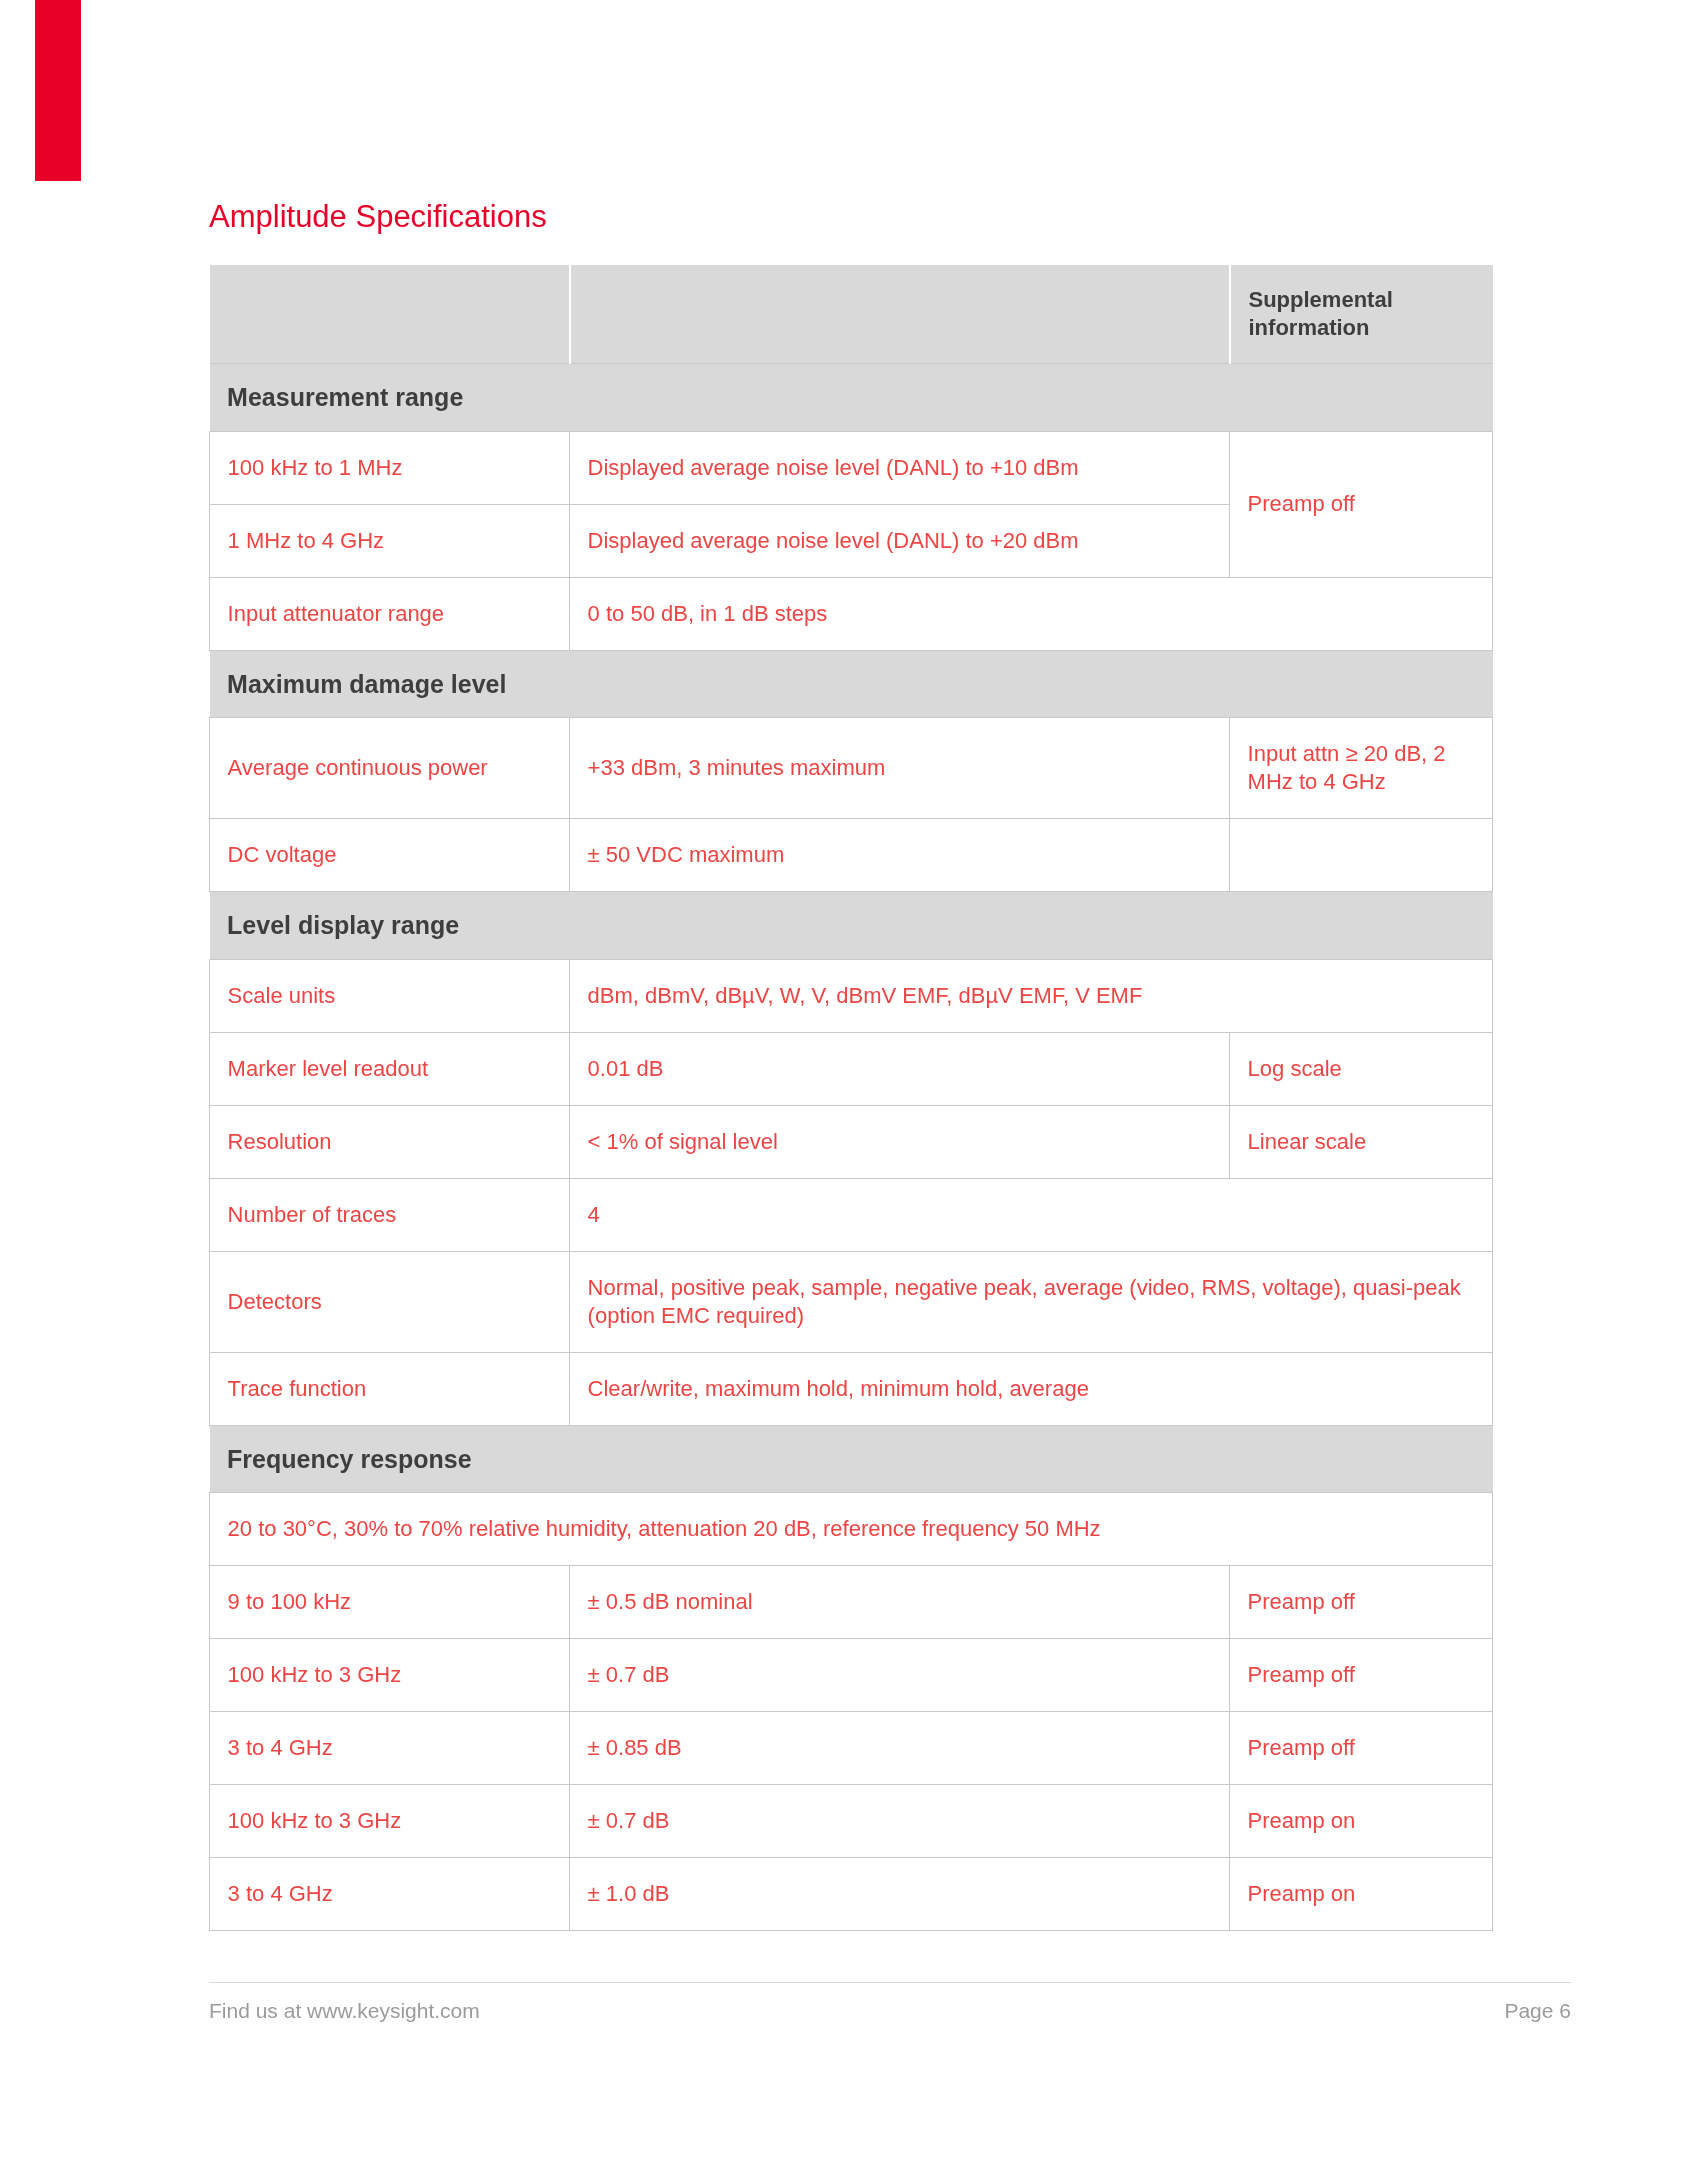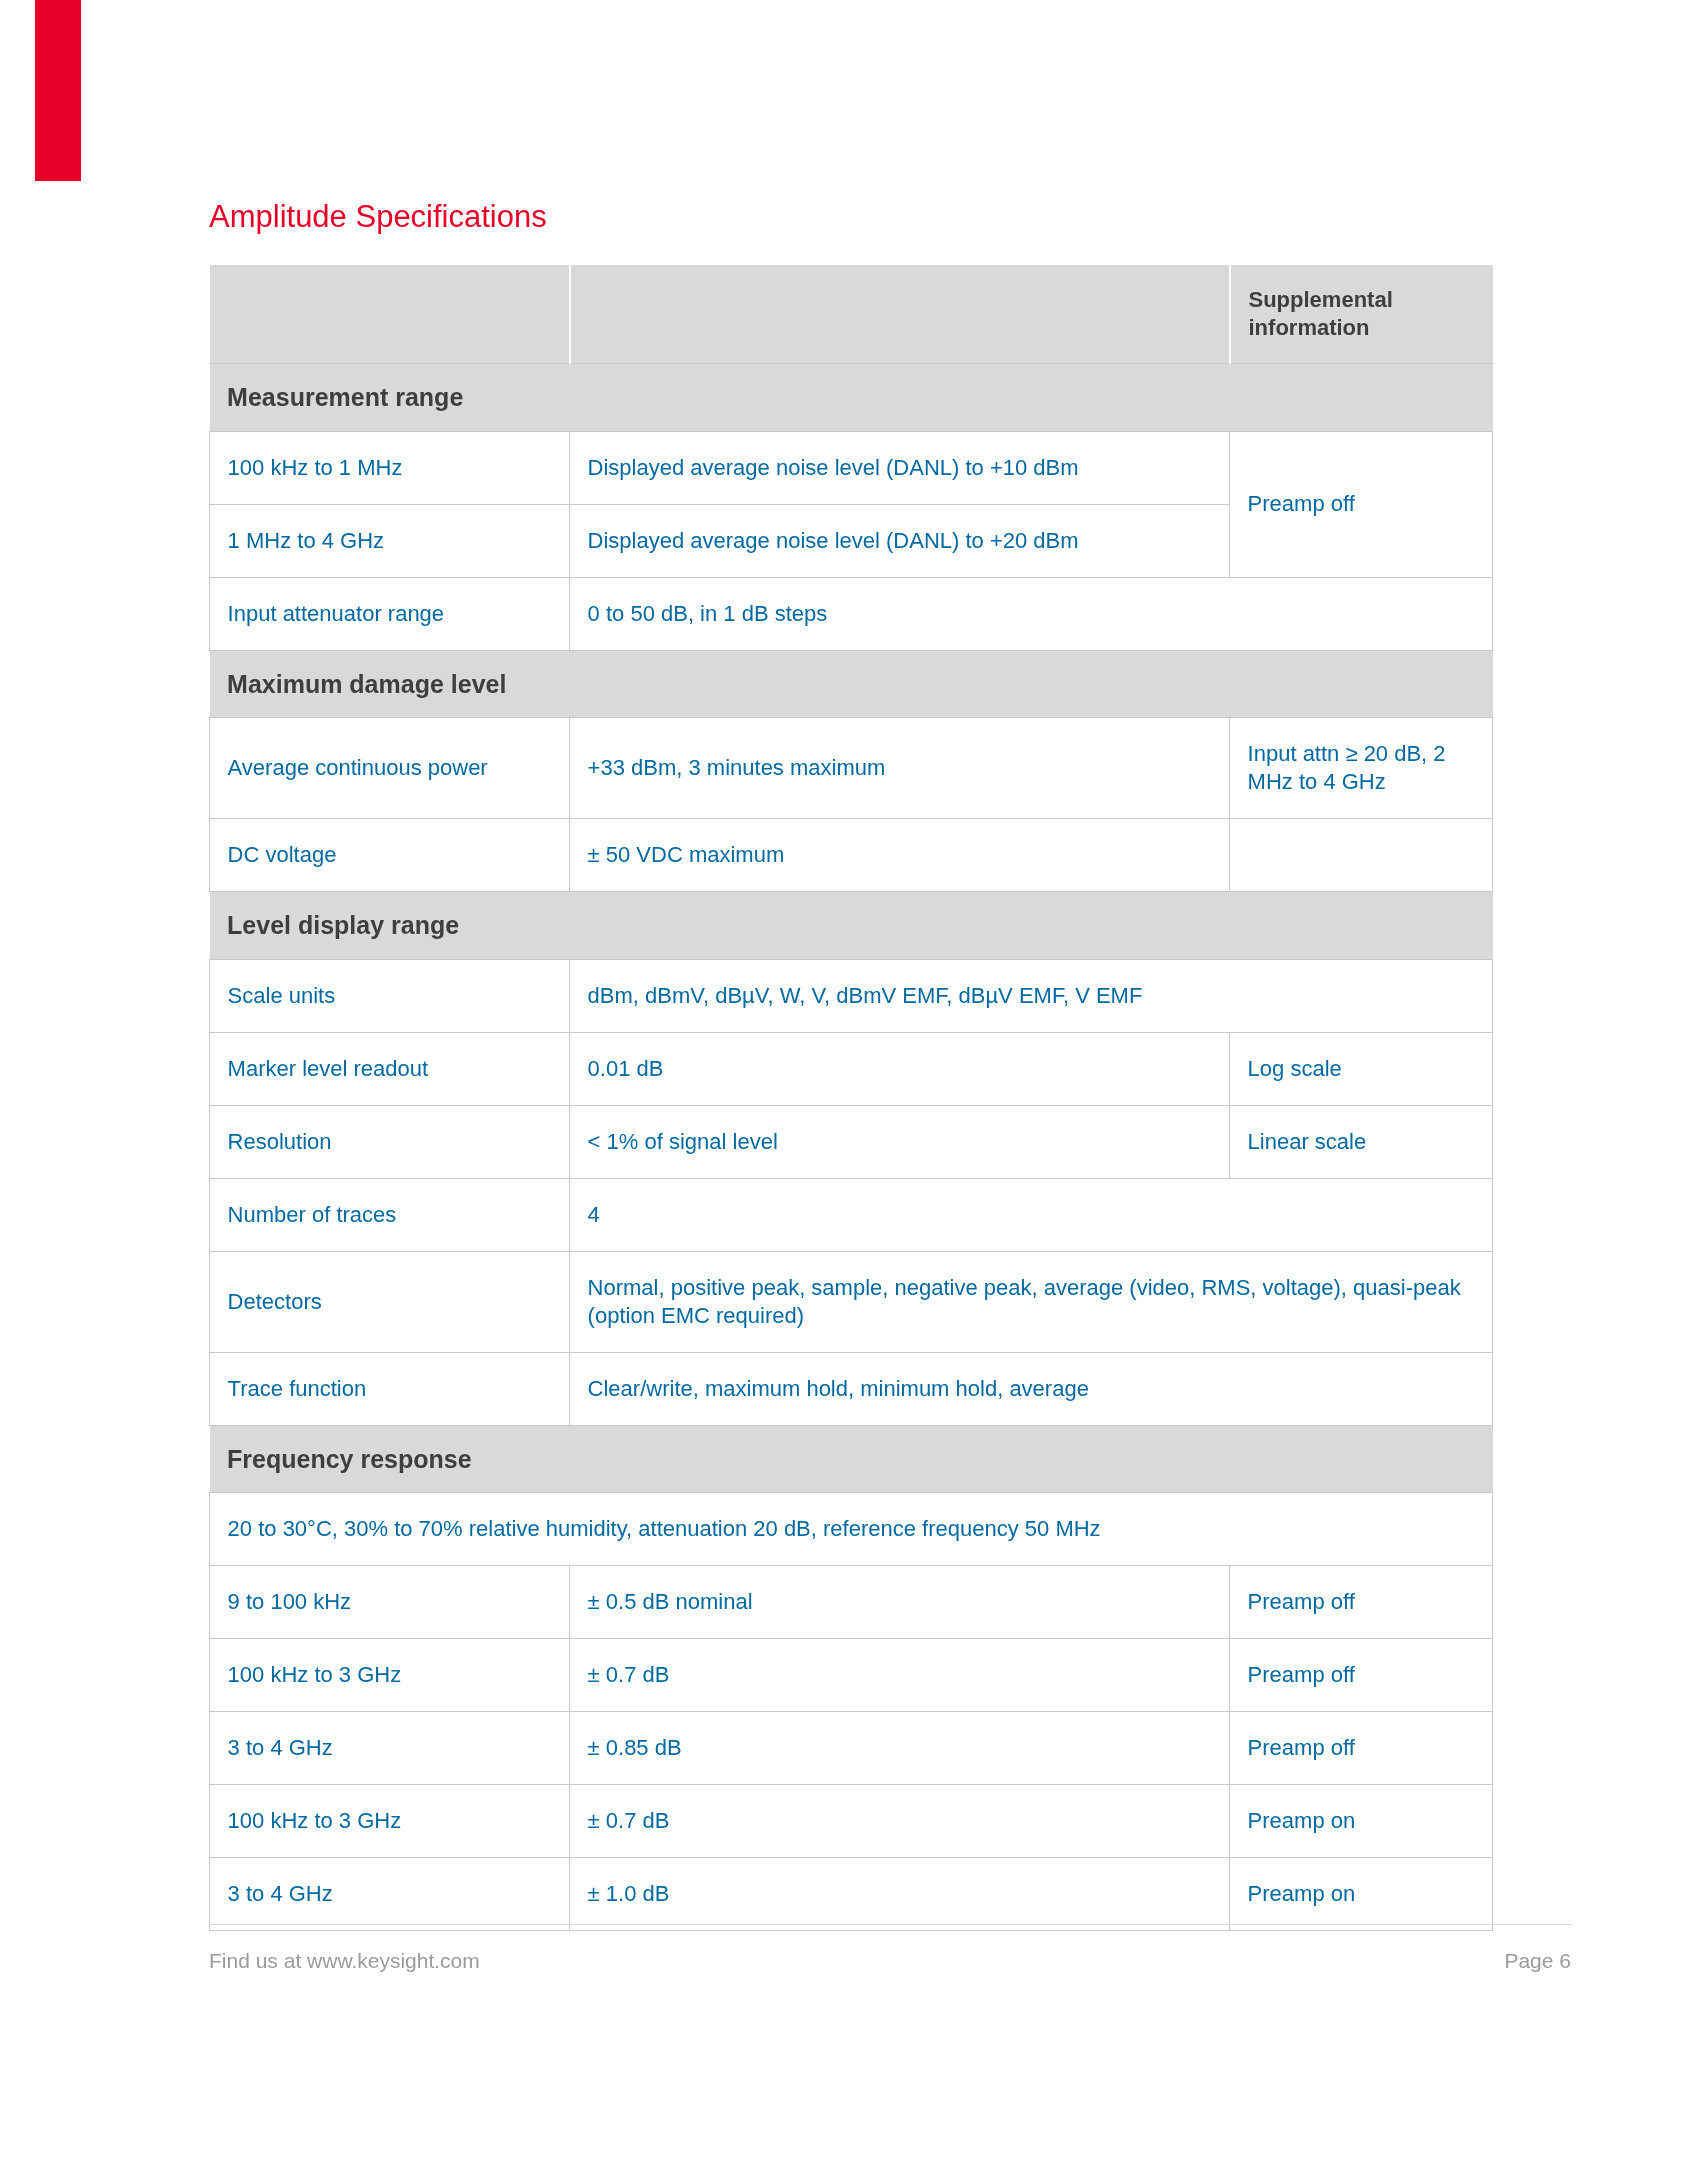--- a/index.html
+++ b/index.html
@@ -41,21 +41,21 @@
   col.col1 { width: 360px; }
   col.col2 { width: 660px; }
   col.col3 { width: 263px; }
   .spec-table td, .spec-table th {
     font-size: 22px;
     line-height: 28px;
     padding: 22px 17.6px;
     border: 0.9px solid #c9c9c9;
     vertical-align: middle;
     text-align: left;
-    color: #0369a1;
+    color: #ef4444;
     font-weight: 400;
     word-wrap: break-word;
   }
   .spec-table thead th {
     background: #d9d9d9;
     font-weight: 700;
     color: #3e3e3e;
     border: none;
     border-left: 2.6px solid #ffffff;
     padding: 21px 18px;
@@ -67,24 +67,24 @@
     font-weight: 700;
     color: #3e3e3e;
     border-left: none;
     border-right: none;
     padding: 19.3px 17.6px;
     font-size: 25px;
   }
   .footer {
     position: absolute;
     left: 209px;
-    top: 1924px;
+    top: 1982px;
     width: 1362px;
     border-top: 1.8px solid #dadada;
-    padding-top: 24px;
+    padding-top: 16px;
     display: flex;
     justify-content: space-between;
     align-items: baseline;
     font-size: 21px;
     color: #9b9b9b;
   }
   .footer a { color: #9b9b9b; text-decoration: none; }
 </style>
 </head>
 <body>

